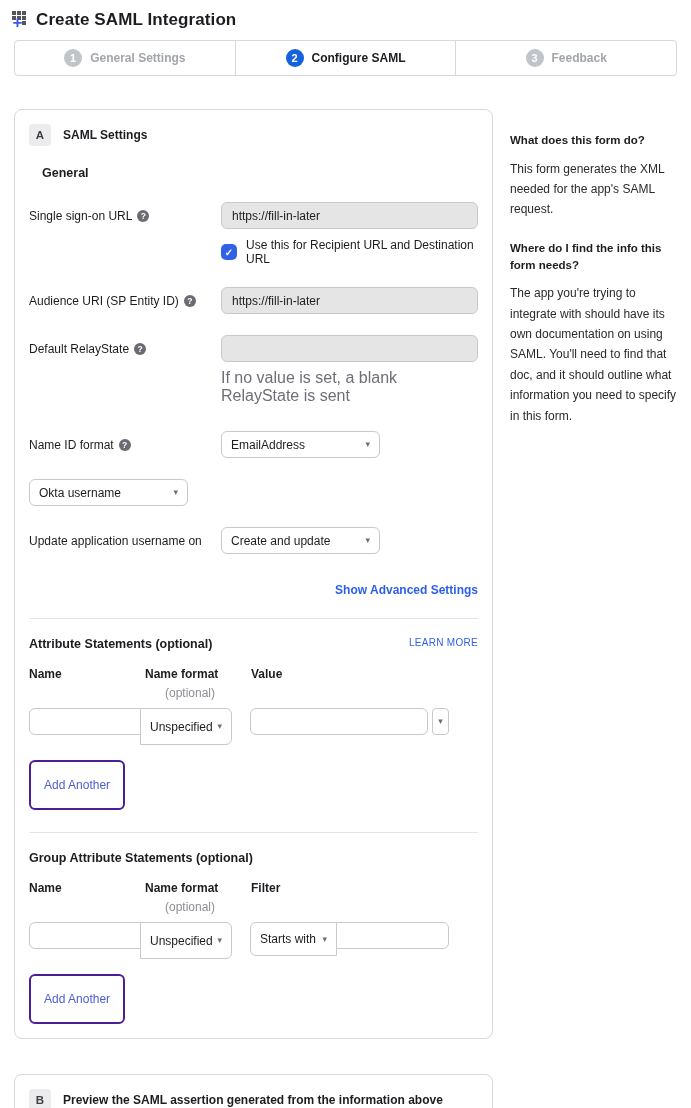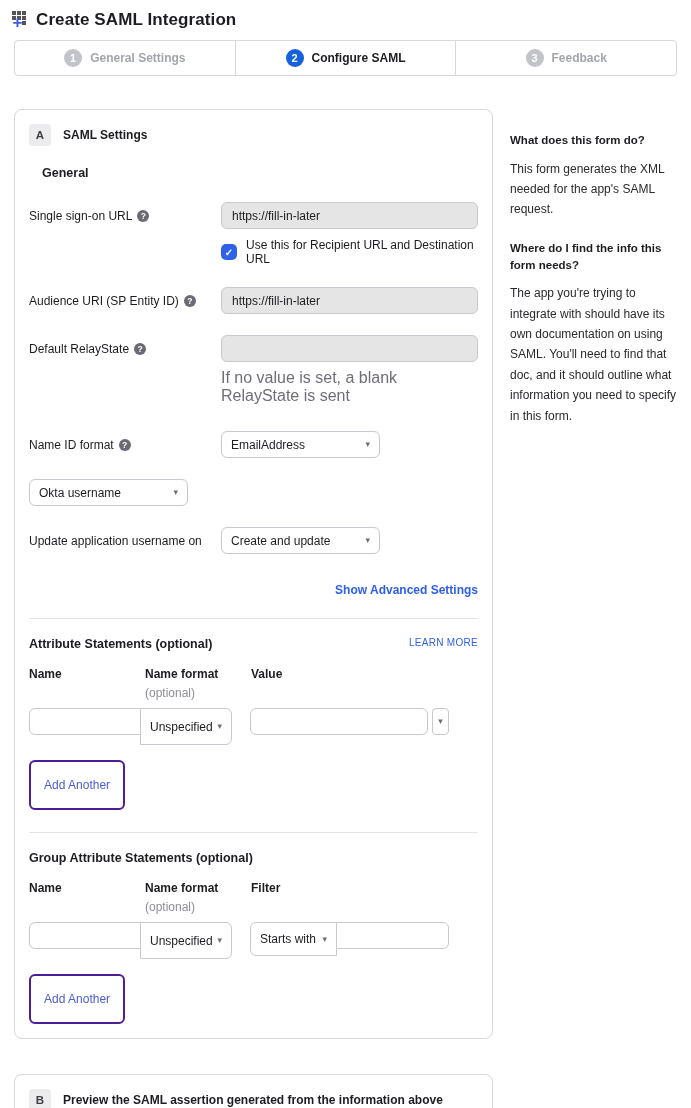--- a/index.html
+++ b/index.html
@@ -51,21 +51,21 @@
   .link { color:#2e5fe8; font-size:12px; font-weight:bold; text-decoration:none; cursor:pointer; }
   .divider { border-top:1px solid #e4e4e8; margin:0 0 18px 0; }
 
   .attr-head { display:flex; align-items:flex-start; justify-content:space-between; margin-bottom:16px; }
   .attr-title { font-size:12.5px; font-weight:bold; }
   .learn { font-size:10px; color:#2e5fe8; letter-spacing:.3px; }
 
   .cols { display:flex; font-size:12px; font-weight:bold; margin-bottom:8px; }
   .c1 { width:116px; flex:none; }
   .c2 { width:106px; flex:none; }
-  .opt-note { font-weight:normal; color:#8d8d95; margin-top:5px; }
+  .opt-note { font-weight:normal; color:#8d8d95; margin-top:5px;margin-left:20px; }
 
   .arow { display:flex; align-items:flex-start; }
   .in-l { width:112px; height:27px; border:1px solid #c8c8ce; border-radius:6px 0 0 6px; padding:0 9px; font-size:12px; background:#fff; font-family:"Liberation Sans", sans-serif; }
   .sel-join { width:92px; height:37px; border:1px solid #c8c8ce; border-left:1px solid #c8c8ce; margin-left:-1px; border-radius:0 6px 6px 0; display:inline-flex; align-items:center; justify-content:space-between; padding:0 9px; font-size:12px; background:#fff; }
   .val-in { width:178px; height:27px; border:1px solid #c8c8ce; border-radius:6px; margin-left:18px; padding:0 9px; font-size:12px; background:#fff; font-family:"Liberation Sans", sans-serif; }
   .arr-btn { width:17px; height:27px; border:1px solid #c8c8ce; border-radius:4px; margin-left:4px; background:#fff; display:flex; align-items:center; justify-content:center; }
   .sel-fil { width:87px; height:34px; border:1px solid #c8c8ce; border-radius:6px 0 0 6px; margin-left:18px; display:inline-flex; align-items:center; justify-content:space-between; padding:0 9px; font-size:12px; background:#fff; }
   .fil-in { width:113px; height:27px; border:1px solid #c8c8ce; margin-left:-1px; border-radius:0 6px 6px 0; padding:0 9px; font-size:12px; background:#fff; font-family:"Liberation Sans", sans-serif; }
 
   .btn-outline { display:inline-block; margin-top:15px; padding:16px 13px; border:2px solid #4c1d95; border-radius:6px; background:#fff; color:#4c5dd4; font-size:12px; font-weight:normal; font-family:"Liberation Sans", sans-serif; cursor:pointer; }

